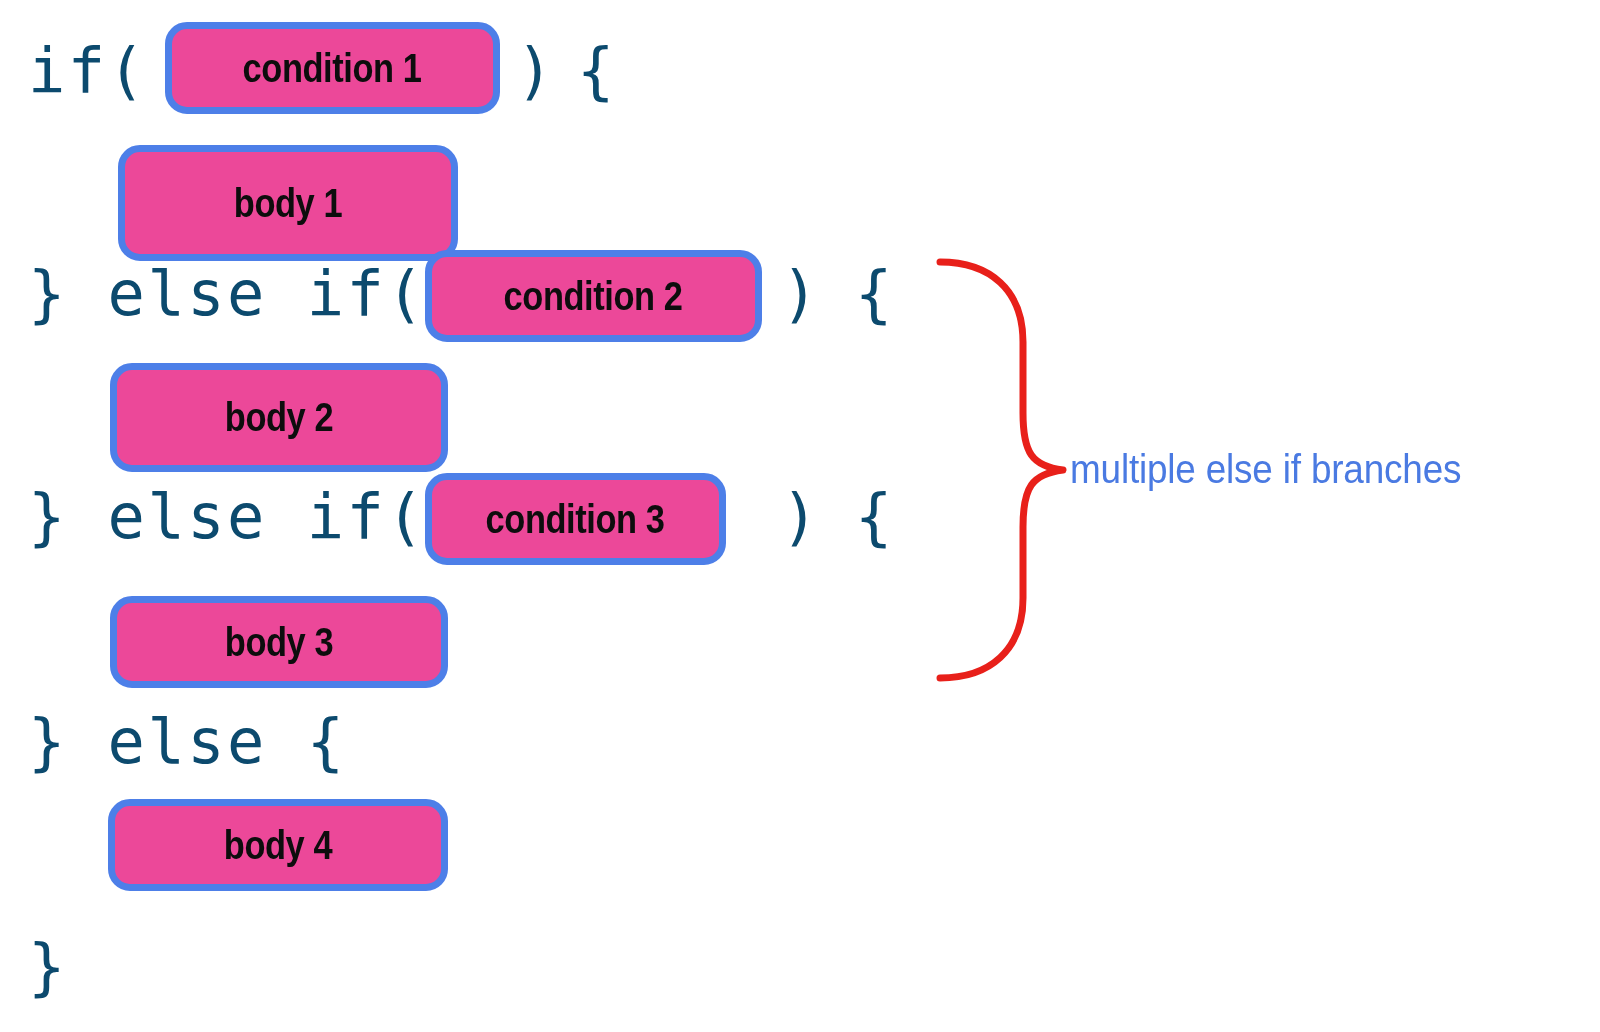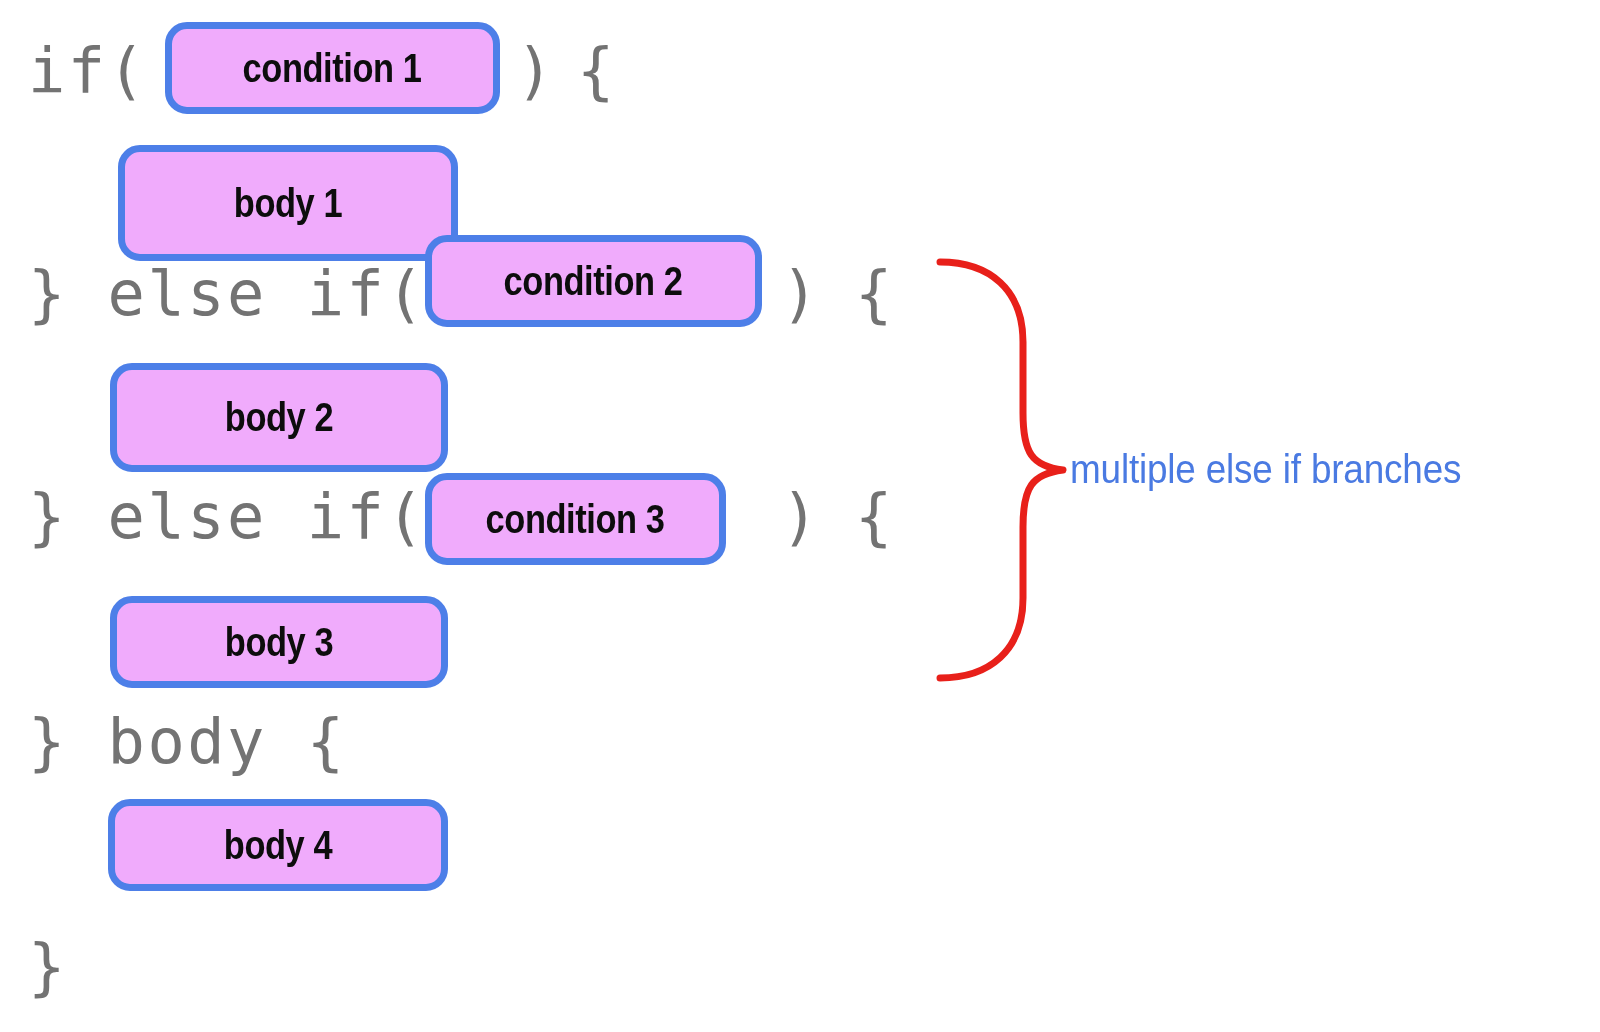--- a/index.html
+++ b/index.html
@@ -15,33 +15,33 @@
     overflow: hidden;
     font-family: "Liberation Sans", sans-serif;
   }
 
   
   .code {
     position: absolute;
     font-family: "DejaVu Sans Mono", "Liberation Mono", monospace;
     font-size: 62px;
     line-height: 1;
-    color: #737373;
+    color: #0c4a6e;
     white-space: pre;
     font-weight: 400;
     letter-spacing: 0.04em;
   }
 
   
   .nodebox {
     position: absolute;
     box-sizing: border-box;
     border: 7px solid #4d7fe8;
     border-radius: 22px;
-    background: #f0abfc;
+    background: #ec4899;
     display: flex;
     align-items: center;
     justify-content: center;
   }
   .nodebox .label {
     font-family: "Liberation Sans", sans-serif;
     font-weight: 700;
     font-size: 40px;
     color: #0d0d0d;
     letter-spacing: -0.012em;
@@ -86,21 +86,21 @@
 
   <div class="code" style="left:516px; top:40px;">)</div>
   <div class="code" style="left:577px; top:40px;">{</div>
 
   <div class="nodebox" style="left:118px; top:145px; width:340px; height:116px;">
     <span class="label">body 1</span>
   </div>
 
   <div class="code" style="left:28px; top:263px;">} else if(</div>
 
-  <div class="nodebox" style="left:425px; top:235px; width:337px; height:92px;border-radius:22px;">
+  <div class="nodebox" style="left:425px; top:250px; width:337px; height:92px;border-radius:22px;">
     <span class="label">condition 2</span>
   </div>
 
   <div class="code" style="left:781px; top:263px;">)</div>
   <div class="code" style="left:855px; top:263px;">{</div>
 
   <div class="nodebox" style="left:110px; top:363px; width:338px; height:109px;">
     <span class="label">body 2</span>
   </div>
 
@@ -110,21 +110,21 @@
     <span class="label">condition 3</span>
   </div>
 
   <div class="code" style="left:781px; top:486px;">)</div>
   <div class="code" style="left:855px; top:486px;">{</div>
 
   <div class="nodebox" style="left:110px; top:585px; width:338px; height:92px;margin-top:11px;">
     <span class="label">body 3</span>
   </div>
 
-  <div class="code" style="left:28px; top:711px;">} body {</div>
+  <div class="code" style="left:28px; top:711px;">} else {</div>
 
   <div class="nodebox" style="left:108px; top:799px; width:340px; height:92px;">
     <span class="label">body 4</span>
   </div>
 
   <div class="code" style="left:28px; top:936px;">}</div>
 
   <div id="brace-wrap">
     <svg width="170" height="460" viewBox="0 0 170 460" fill="none" xmlns="http://www.w3.org/2000/svg">
       <path d="M 20 17

